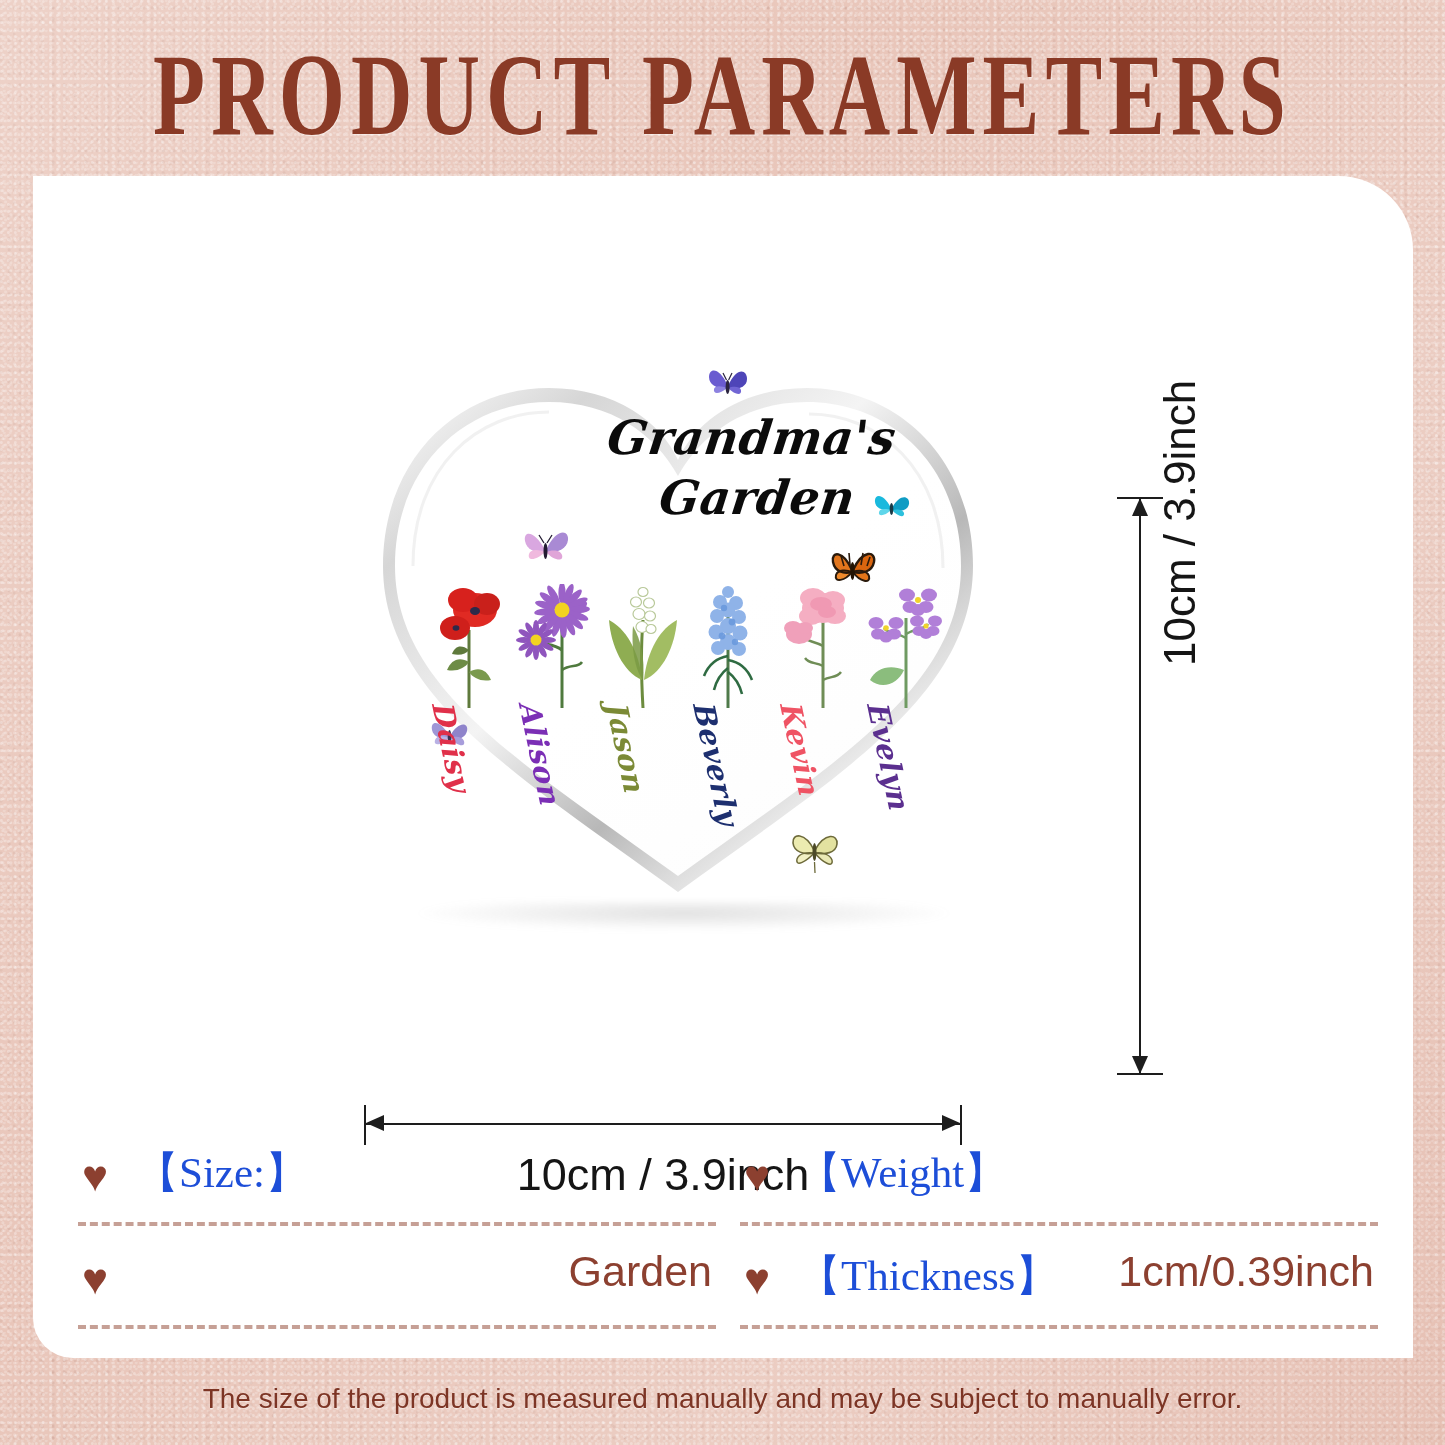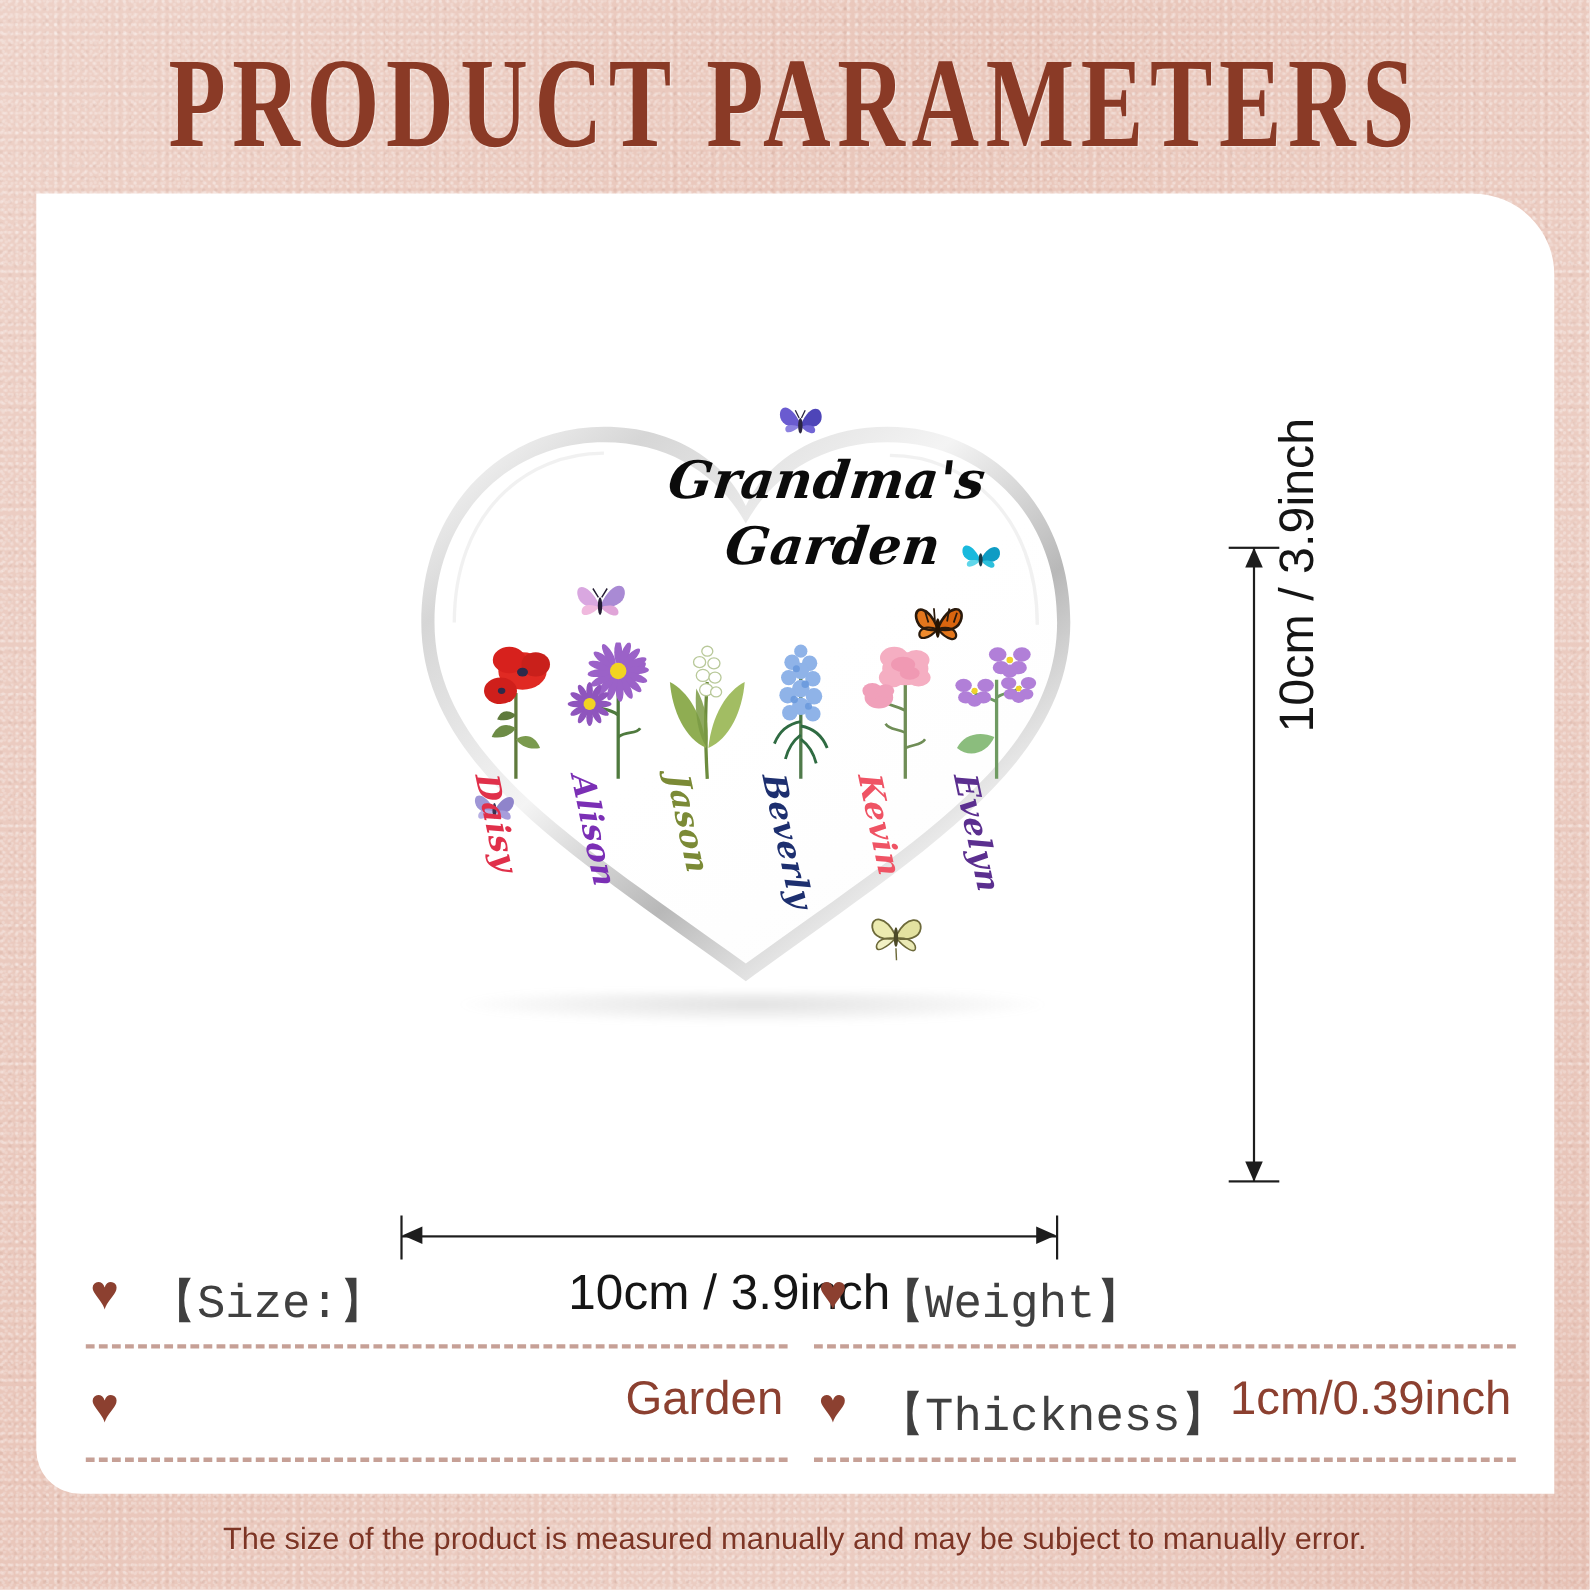--- a/index.html
+++ b/index.html
@@ -132,23 +132,23 @@
 
   
   #specs{position:absolute;left:45px;top:960px;width:1300px;height:205px;}
   .spec-cell{position:absolute;width:638px;height:92px;}
   .spec-row{position:relative;height:90px;}
   .spec-heart{
     position:absolute;left:4px;top:18px;
     font-size:44px;line-height:1;color:#8c4030;
   }
   .spec-label{
-    position:absolute;left:58px;top:18px;
-    font-size:43px;color:#404040;white-space:nowrap;
-    font-family:Liberation Mono, monospace;
+    position:absolute;left:58px;top:8px;
+    font-size:43px;color:#1d4ed8;white-space:nowrap;
+    font-family:Liberation Serif, serif;
   }
   .spec-value{
     position:absolute;right:4px;top:8px;
     font-size:43px;color:#8c4030;white-space:nowrap;
   }
   .spec-rule{
     position:absolute;left:0;right:0;bottom:0;height:0;
     border-top:4px dashed #c6a096;
   }
 

